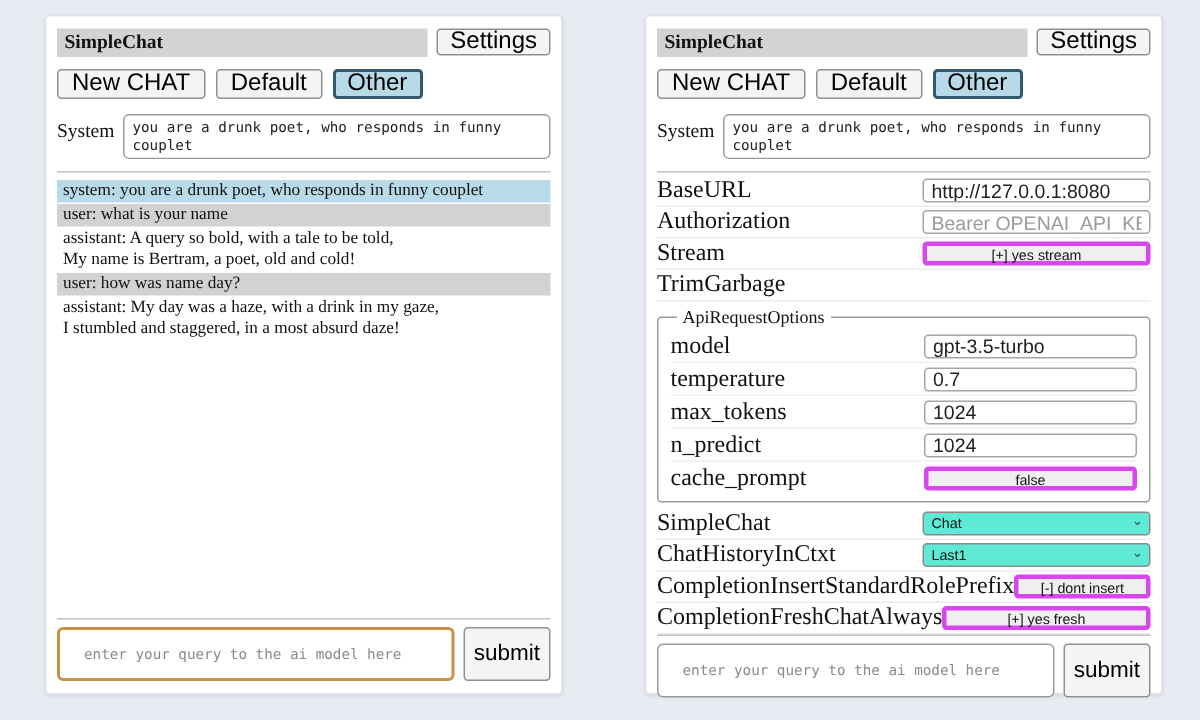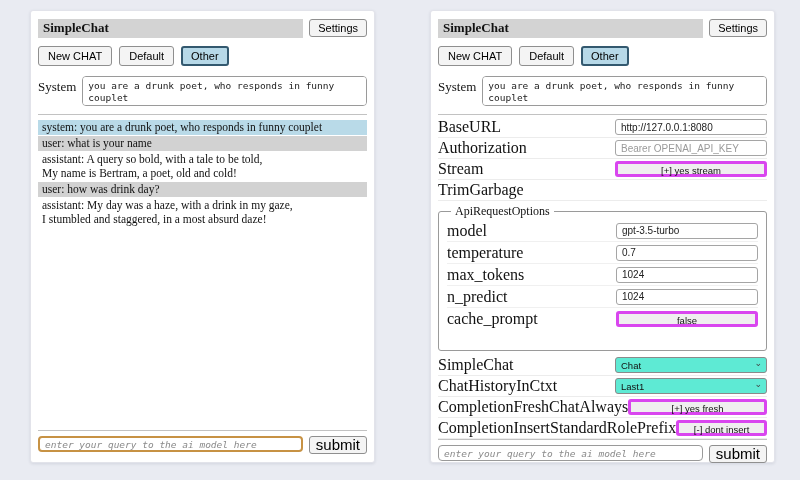--- a/index.html
+++ b/index.html
@@ -18,21 +18,21 @@
   }
   #panel-left  { left:30px; }
   #panel-right { left:430px; }
 
   .titlebar { display:flex; align-items:flex-start; gap:6px; margin-top:2px; }
   .title {
     flex:1; background:#d3d3d3; font-weight:bold; font-size:13px;
     padding:2px 5px 3px 5px; line-height:14px;
   }
   .btn {
-    font-family:"Liberation Sans", sans-serif; font-size:11px;
+    font-family:"Liberation Sans", sans-serif; font-size:16px;
     background:#f4f4f4; border:1px solid #8f8f8f; border-radius:3px;
     padding:2px 8px; color:#000; cursor:pointer; line-height:12px;
   }
   .toolbar { display:flex; gap:7px; margin-top:8px; }
   .toolbar .btn { padding:3px 9px; }
   .btn.active {
     background:#b7d9e8; border:2px solid #33596f; padding:2px 8px;
   }
 
   .sysrow { display:flex; gap:6px; margin-top:10px; align-items:flex-start; }
@@ -50,59 +50,59 @@
   .msg { padding:0 4px 1px 4px; margin-bottom:1px; white-space:pre-line; }
   .msg.system    { background:#b9dae8; }
   .msg.user      { background:#d2d2d2; }
   .msg.assistant { background:#fff; }
 
   .flexspace { flex:1; }
 
   .footer-sep { border:none; border-top:1px solid #c2c2c2; margin:0 0 5px 0; }
   .footer { display:flex; gap:6px; align-items:stretch; }
   .query {
-    flex:1; height:16px;
+    flex:1; height:36px;
     font-family:"DejaVu Sans Mono", monospace; font-size:9.5px;
-    border:1px solid #9a9a9a; border-radius:4px; padding:0 5px; color:#222;font-style:italic;
+    border:1px solid #9a9a9a; border-radius:4px; padding:0 16px; color:#222;
   }
   .query::placeholder { color:#8a8a8a; }
   .query.focused { border:2px solid #c79244; }
   .submit { padding:2px 6px; font-size:15px; }
 
   
   .settings { margin-top:2px; font-size:12px; }
   .srow {
     display:flex; align-items:center; justify-content:space-between;
     height:21px; border-bottom:1px solid #ececec; padding:0 0;
   }
   .slabel { font-size:16px; }
   .sctl { width:152px; display:flex; }
   .sval {
     width:100%; height:16px;
-    font-family:"Liberation Sans", sans-serif; font-size:10px;
+    font-family:"Liberation Sans", sans-serif; font-size:13px;
     border:1px solid #a5a5a5; border-radius:3px; padding:0 5px; color:#222;
   }
   .sval::placeholder { color:#9a9a9a; }
   .sbtn {
     width:100%; height:16px; line-height:13px;
     font-family:"Liberation Sans", sans-serif; font-size:9.5px;
     background:#efefef; border:3px solid #d946ef; border-radius:3px;
     cursor:pointer; color:#111;
   }
   .sselect {
     width:100%; height:16px; background:#5eead4;
     border:1px solid #8a8a8a; border-radius:3px;
     font-family:"Liberation Sans", sans-serif; font-size:9.5px;
     display:flex; align-items:center; justify-content:space-between;
     padding:0 4px 0 5px; cursor:pointer; color:#111;
   }
   .chev { font-size:9px; color:#444; line-height:8px; transform:translateY(-2px); }
   fieldset.aro {
     border:1px solid #9a9a9a; border-radius:3px;
-    margin:3px 0 4px 0; padding:1px 8px 20px 8px;
+    margin:3px 0 4px 0; padding:1px 8px 4px 8px;
   }
   fieldset.aro legend { font-size:12px; padding:0 4px; margin-left:4px; }
   .frow {
     display:flex; align-items:center; justify-content:space-between;
     height:22px; border-bottom:1px solid #f0f0f0;
   }
   .frow .sctl { width:142px;align-items:center; }
 </style>
 </head>
 <body>
@@ -124,21 +124,21 @@
     <textarea class="systext" style="">you are a drunk poet, who responds in funny couplet</textarea>
   </div>
 
   <hr class="sep">
 
   <div class="messages">
     <div class="msg system">system: you are a drunk poet, who responds in funny couplet</div>
     <div class="msg user">user: what is your name</div>
     <div class="msg assistant">assistant: A query so bold, with a tale to be told,
 My name is Bertram, a poet, old and cold!</div>
-    <div class="msg user">user: how was drink day?</div>
+    <div class="msg user">user: how was name day?</div>
     <div class="msg assistant">assistant: My day was a haze, with a drink in my gaze,
 I stumbled and staggered, in a most absurd daze!</div>
   </div>
 
   <div class="flexspace"></div>
 
   <hr class="footer-sep">
   <div class="footer">
     <input class="query focused" placeholder="enter your query to the ai model here" style="">
     <button class="btn submit">submit</button>
@@ -244,30 +244,30 @@
       <span class="slabel">ChatHistoryInCtxt</span>
       <span class="sctl">
         <span class="sselect">
           <span>Last1</span>
           <span class="chev">⌄</span>
         </span>
       </span>
     </div>
 
     <div class="srow">
+      <span class="slabel">CompletionInsertStandardRolePrefix</span>
+      <span class="sctl">
+          <button class="sbtn">[-] dont insert</button>
+        </span>
+    </div>
+
+    <div class="srow">
       <span class="slabel">CompletionFreshChatAlways</span>
       <span class="sctl">
           <button class="sbtn">[+] yes fresh</button>
-        </span>
-    </div>
-
-    <div class="srow">
-      <span class="slabel">CompletionInsertStandardRolePrefix</span>
-      <span class="sctl">
-          <button class="sbtn">[-] dont insert</button>
         </span>
     </div>
   </div>
 
   <div class="flexspace"></div>
 
   <hr class="footer-sep">
   <div class="footer">
     <input class="query" placeholder="enter your query to the ai model here" style="">
     <button class="btn submit">submit</button>

